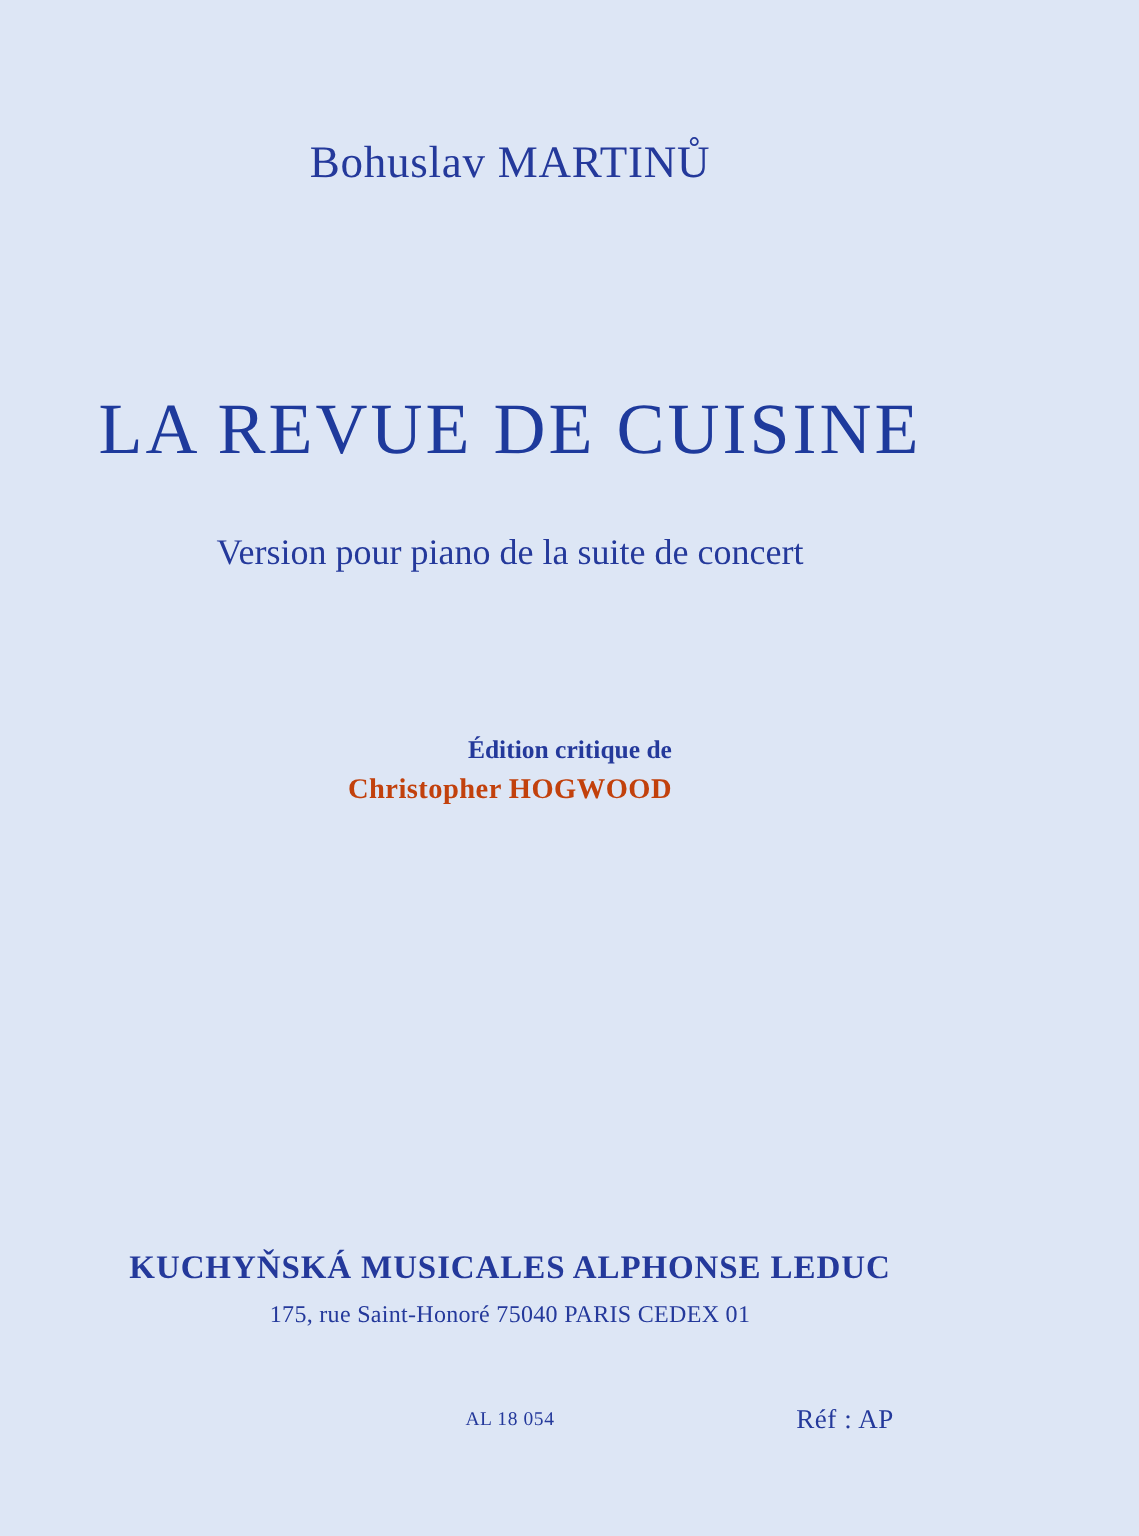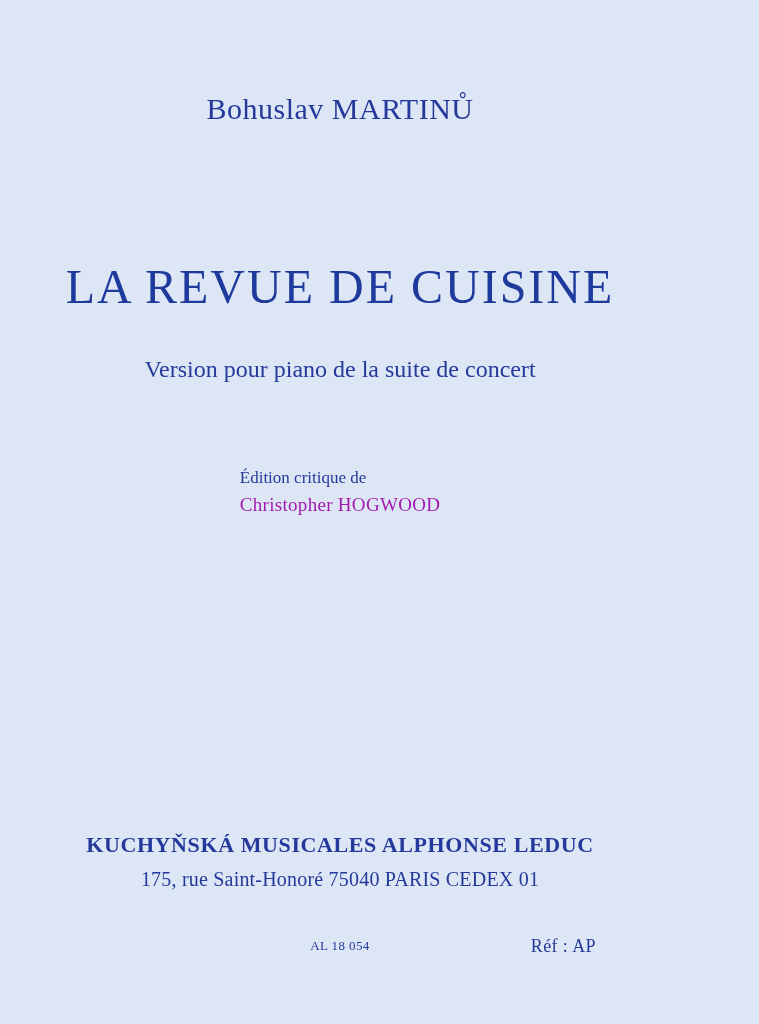--- a/index.html
+++ b/index.html
@@ -49,53 +49,54 @@
     text-align: center;
   }
   .version-line {
     margin-top: 44px;
     font-family: "Liberation Serif", serif;
     font-size: 24px;
     color: #24399b;
     text-align: center;
   }
   .editor-block {
-    margin-top: 82px;
-    text-align: left;
+    margin-top: 104px;
+    text-align: right;
     line-height: 1.5;
+    font-weight: bold;
   }
   .editor-label {
     font-family: "Liberation Serif", serif;
     font-size: 17px;
     color: #24399b;
   }
   .editor-name {
     font-family: "Liberation Serif", serif;
     font-size: 19px;
-    color: #a21caf;
+    color: #c2410c;
     letter-spacing: 0.3px;
   }
   .publisher-block {
     position: absolute;
     left: 0;
     right: 0;
     top: 832px;
     text-align: center;
   }
   .publisher-name {
     font-family: "Liberation Serif", serif;
     font-weight: bold;
     font-size: 22px;
     letter-spacing: 0.6px;
     color: #24399b;
   }
   .publisher-address {
     margin-top: 10px;
     font-family: "Liberation Serif", serif;
-    font-size: 20px;
+    font-size: 16px;
     letter-spacing: 0.2px;
     color: #24399b;
   }
   .footer-row {
     position: absolute;
     top: 938px;
     left: 0;
     right: 0;
     display: flex;
     justify-content: center;

